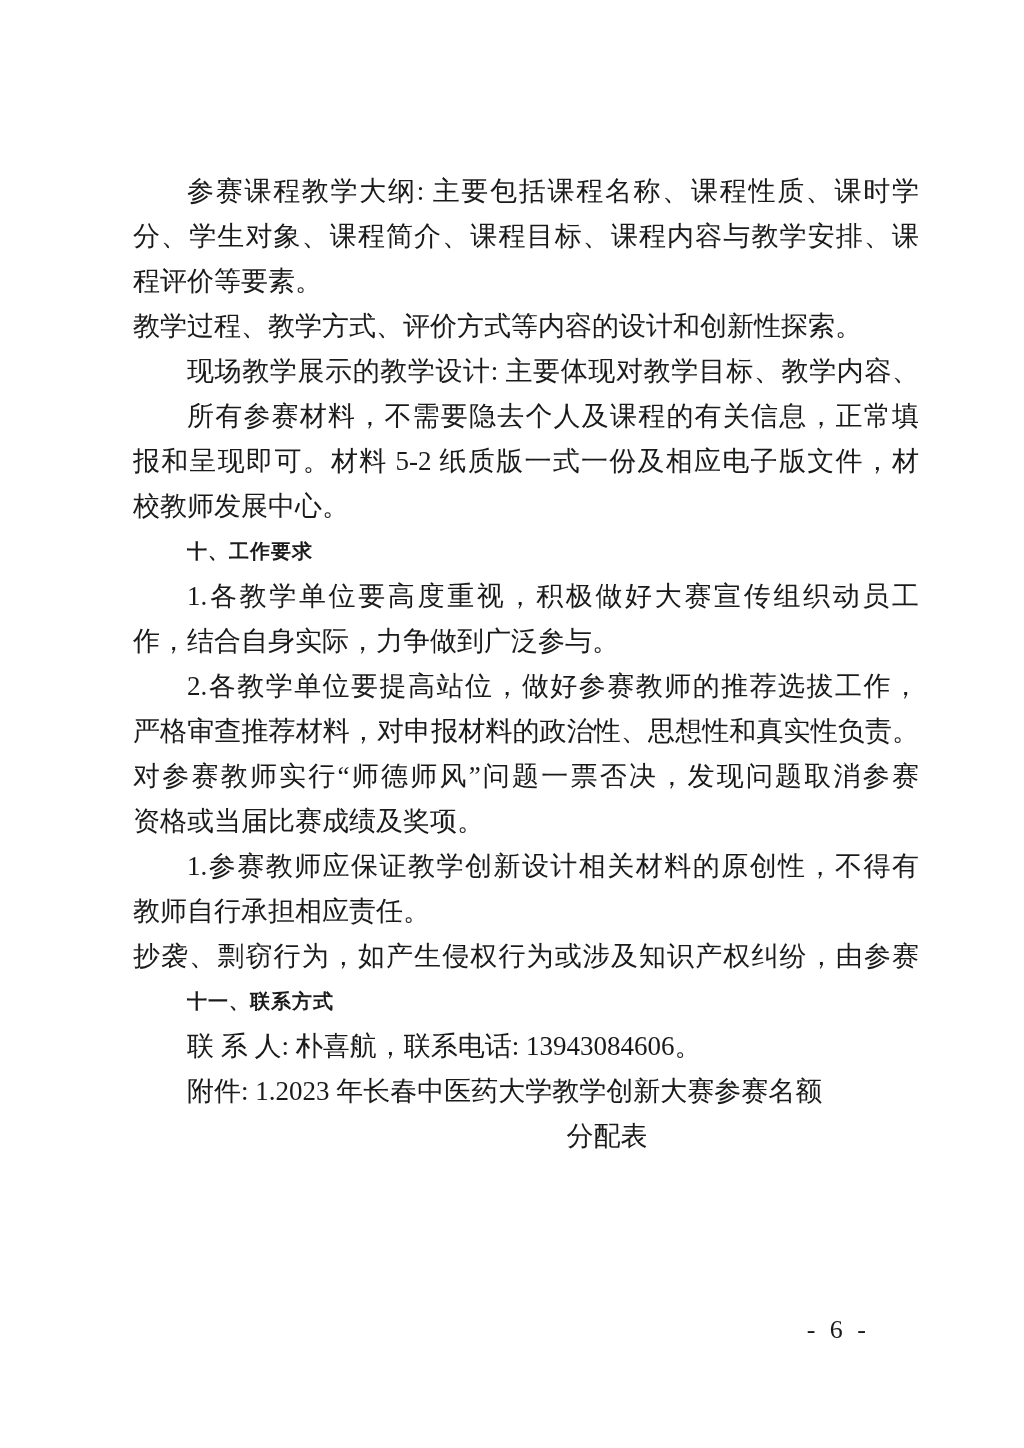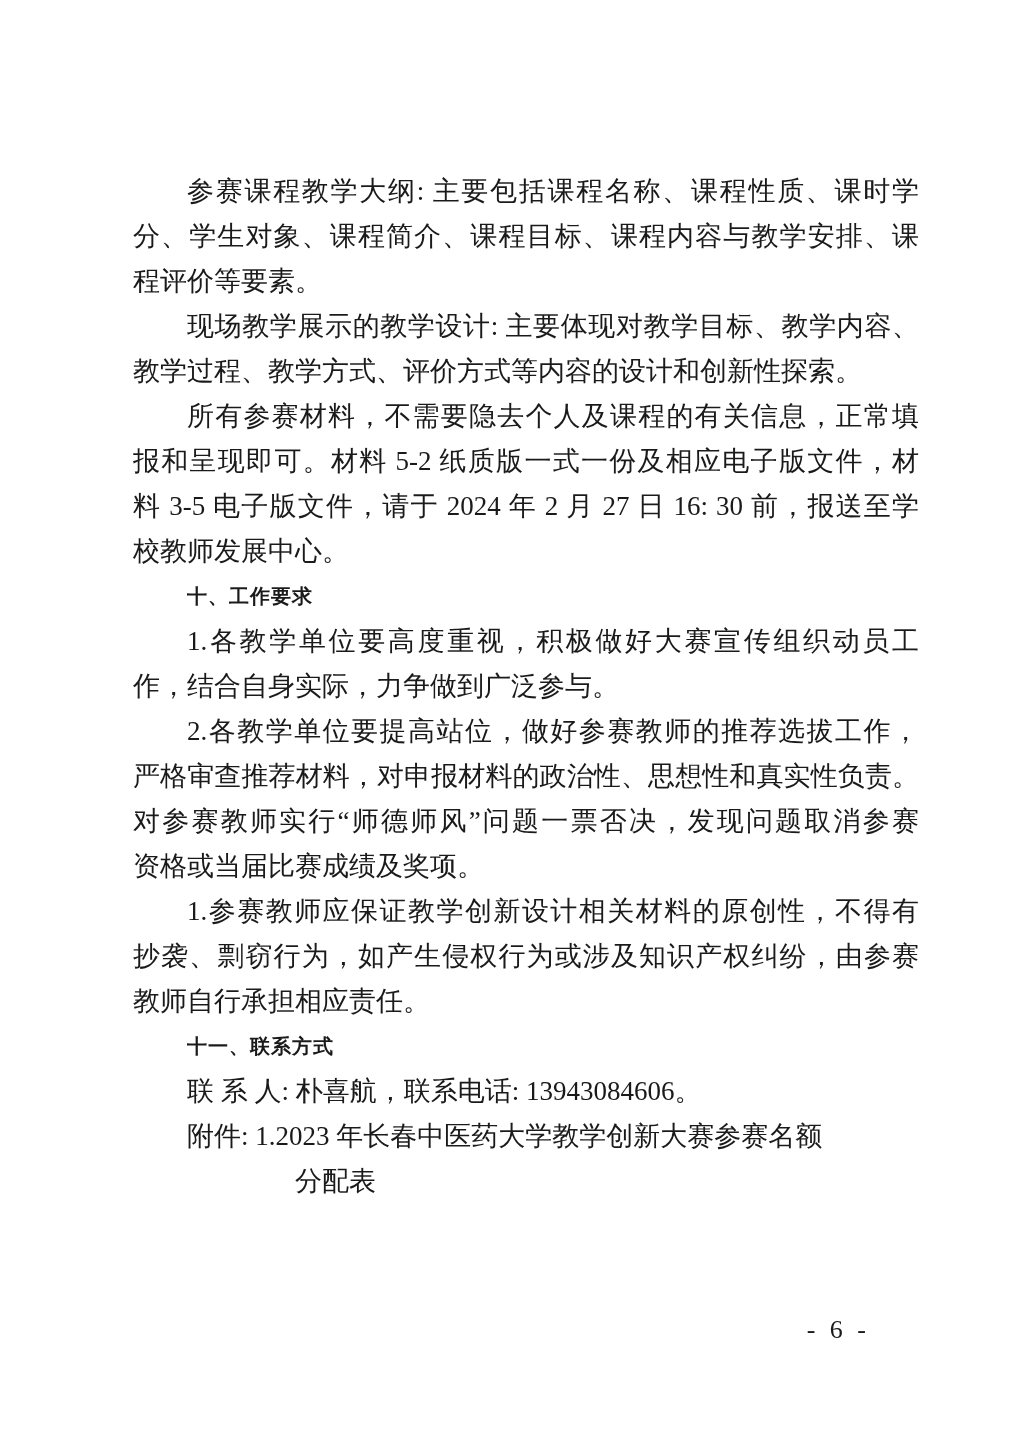--- a/index.html
+++ b/index.html
@@ -27,20 +27,21 @@
     line-height: 45px;
     height: 45px;
     text-align: left;
     white-space: normal;
   }
   .indent {
     padding-left: 54px;
   }
   .indent2 {
     padding-left: 162px;
+    text-align: center;
   }
   .justify {
     text-align: justify;
     text-align-last: justify;
   }
   .heading {
     font-family: "Liberation Sans", sans-serif;
     font-weight: 700;
     font-size: 20px;
     letter-spacing: 1px;
@@ -57,35 +58,34 @@
   }
 </style>
 </head>
 <body>
 
 <div class="page">
   <div class="content">
     <div class="line indent justify">参赛课程教学大纲: 主要包括课程名称、课程性质、课时学</div>
     <div class="line justify">分、学生对象、课程简介、课程目标、课程内容与教学安排、课</div>
     <div class="line">程评价等要素。</div>
+    <div class="line">教学过程、教学方式、评价方式等内容的设计和创新性探索。</div>
     <div class="line indent justify">现场教学展示的教学设计: 主要体现对教学目标、教学内容、</div>
-    <div class="line">教学过程、教学方式、评价方式等内容的设计和创新性探索。</div>
     <div class="line indent justify">所有参赛材料，不需要隐去个人及课程的有关信息，正常填</div>
     <div class="line justify">报和呈现即可。材料 5-2 纸质版一式一份及相应电子版文件，材</div>
-    <div class="line justify">料 3-5 电子版文件，请于 2024 年 2 月 27 日 16: 30 前，报送至学</div>
     <div class="line">校教师发展中心。</div>
     <div class="line indent heading">十、工作要求</div>
     <div class="line indent justify">1.各教学单位要高度重视，积极做好大赛宣传组织动员工</div>
     <div class="line">作，结合自身实际，力争做到广泛参与。</div>
     <div class="line indent justify">2.各教学单位要提高站位，做好参赛教师的推荐选拔工作，</div>
     <div class="line justify">严格审查推荐材料，对申报材料的政治性、思想性和真实性负责。</div>
     <div class="line justify">对参赛教师实行“师德师风”问题一票否决，发现问题取消参赛</div>
     <div class="line">资格或当届比赛成绩及奖项。</div>
     <div class="line indent justify">1.参赛教师应保证教学创新设计相关材料的原创性，不得有</div>
+    <div class="line">教师自行承担相应责任。</div>
     <div class="line justify">抄袭、剽窃行为，如产生侵权行为或涉及知识产权纠纷，由参赛</div>
-    <div class="line">教师自行承担相应责任。</div>
     <div class="line indent heading">十一、联系方式</div>
     <div class="line indent">联 系 人: 朴喜航，联系电话: 13943084606。</div>
     <div class="line indent">附件: 1.2023 年长春中医药大学教学创新大赛参赛名额</div>
     <div class="line indent2">分配表</div>
   </div>
   <div class="page-number">- 6 -</div>
 </div>
 
 </body></html>

